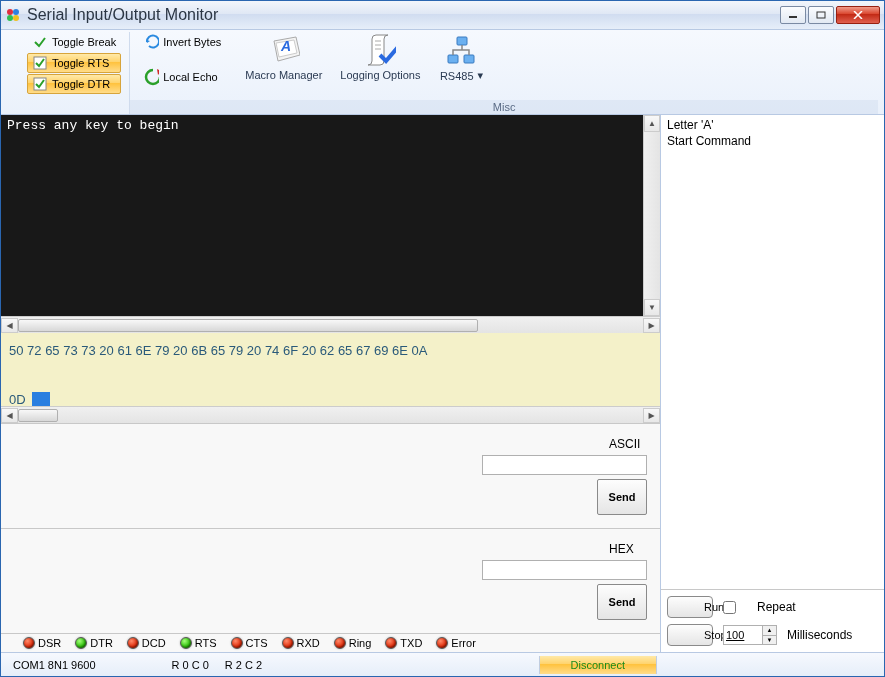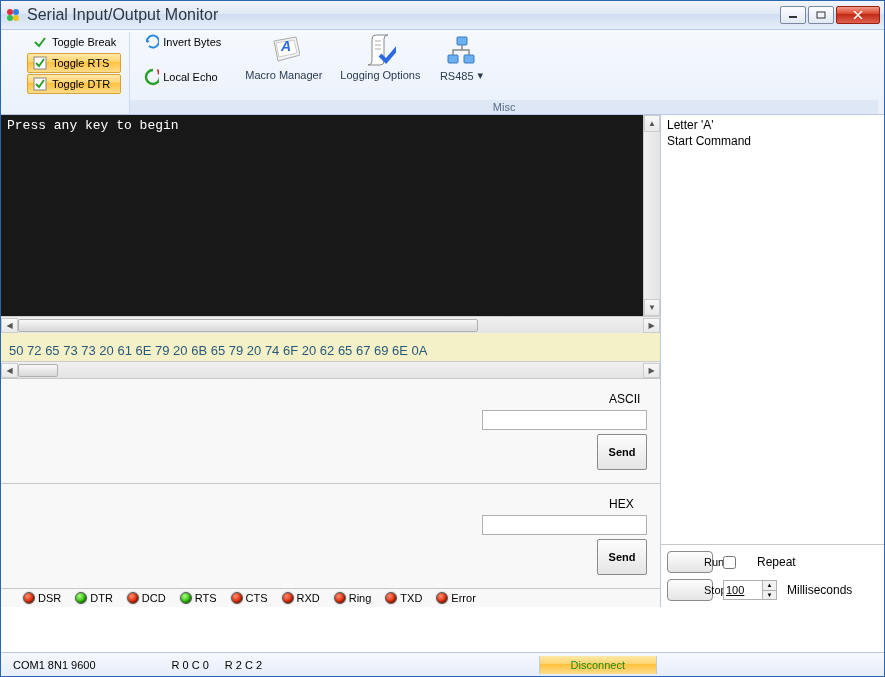--- a/index.html
+++ b/index.html
@@ -64,21 +64,21 @@
   .send-btn { width:50px; height:36px; border:1px solid #8a8a8a; background:linear-gradient(#fdfdfd,#e5e5e5); border-radius:2px; cursor:pointer; font-weight:bold; font-size:11px;}
   
   
   .ledrow { display:flex; border-top:1px solid #c8c8c8; padding:3px 16px; gap:2px; background:#f8f8f8; align-items:center;}
   .led-item { display:flex; align-items:center; gap:3px; padding:0 6px; font-size:11px;}
   .led { width:12px; height:12px; border-radius:50%; border:1px solid #555; box-shadow:inset -1px -1px 2px rgba(0,0,0,0.4), 0 0 2px rgba(0,0,0,0.3);}
   .led.red { background:radial-gradient(circle at 35% 30%,#ff8a6a,#e02c0a 60%,#9a1800);}
   .led.green { background:radial-gradient(circle at 35% 30%,#a4ff7a,#2ec00a 60%,#1a7a00);}
   
   
-  .statusbar { height:24px; border-top:1px solid #b8c9e3; background:linear-gradient(#f6f9fe,#e6eef9); display:flex; align-items:center; font-size:11px; padding:0 4px;margin-top:45px;}
+  .statusbar { height:24px; border-top:1px solid #b8c9e3; background:linear-gradient(#f6f9fe,#e6eef9); display:flex; align-items:center; font-size:11px; padding:0 4px;}
   .statusbar .cell{padding:0 8px}
   .disconnect { margin-left:auto; color:#1a8a1a; font-weight:normal; padding:3px 31px; border-left:1px solid #c0cde0; border-right:1px solid #c0cde0; cursor:pointer; background:linear-gradient(#ffe9a8,#ffd36b 45%,#ffc23d 46%,#ffdc8a);}
   
   
   .panel-header { height:20px; background:linear-gradient(#ffe9a8,#ffd36b 45%,#ffc23d 46%,#ffdc8a); display:flex; align-items:center; padding:0 4px; font-weight:bold; color:#2a3a52; border-bottom:1px solid #d7a43b;}
   .panel-header .title{flex:1; font-size:11px}
   .panel-header .pbtn{width:14px;height:14px;display:flex;align-items:center;justify-content:center;cursor:pointer;font-size:10px;color:#4a3a1a}
   .macro-list { flex:1; padding:2px 4px; overflow:auto; font-size:12px;}
   .macro-item { padding:1px 2px; cursor:pointer;}
   .right-bottom { border-top:1px solid #c8c8c8; padding:6px; display:flex; flex-direction:column; gap:6px;}

